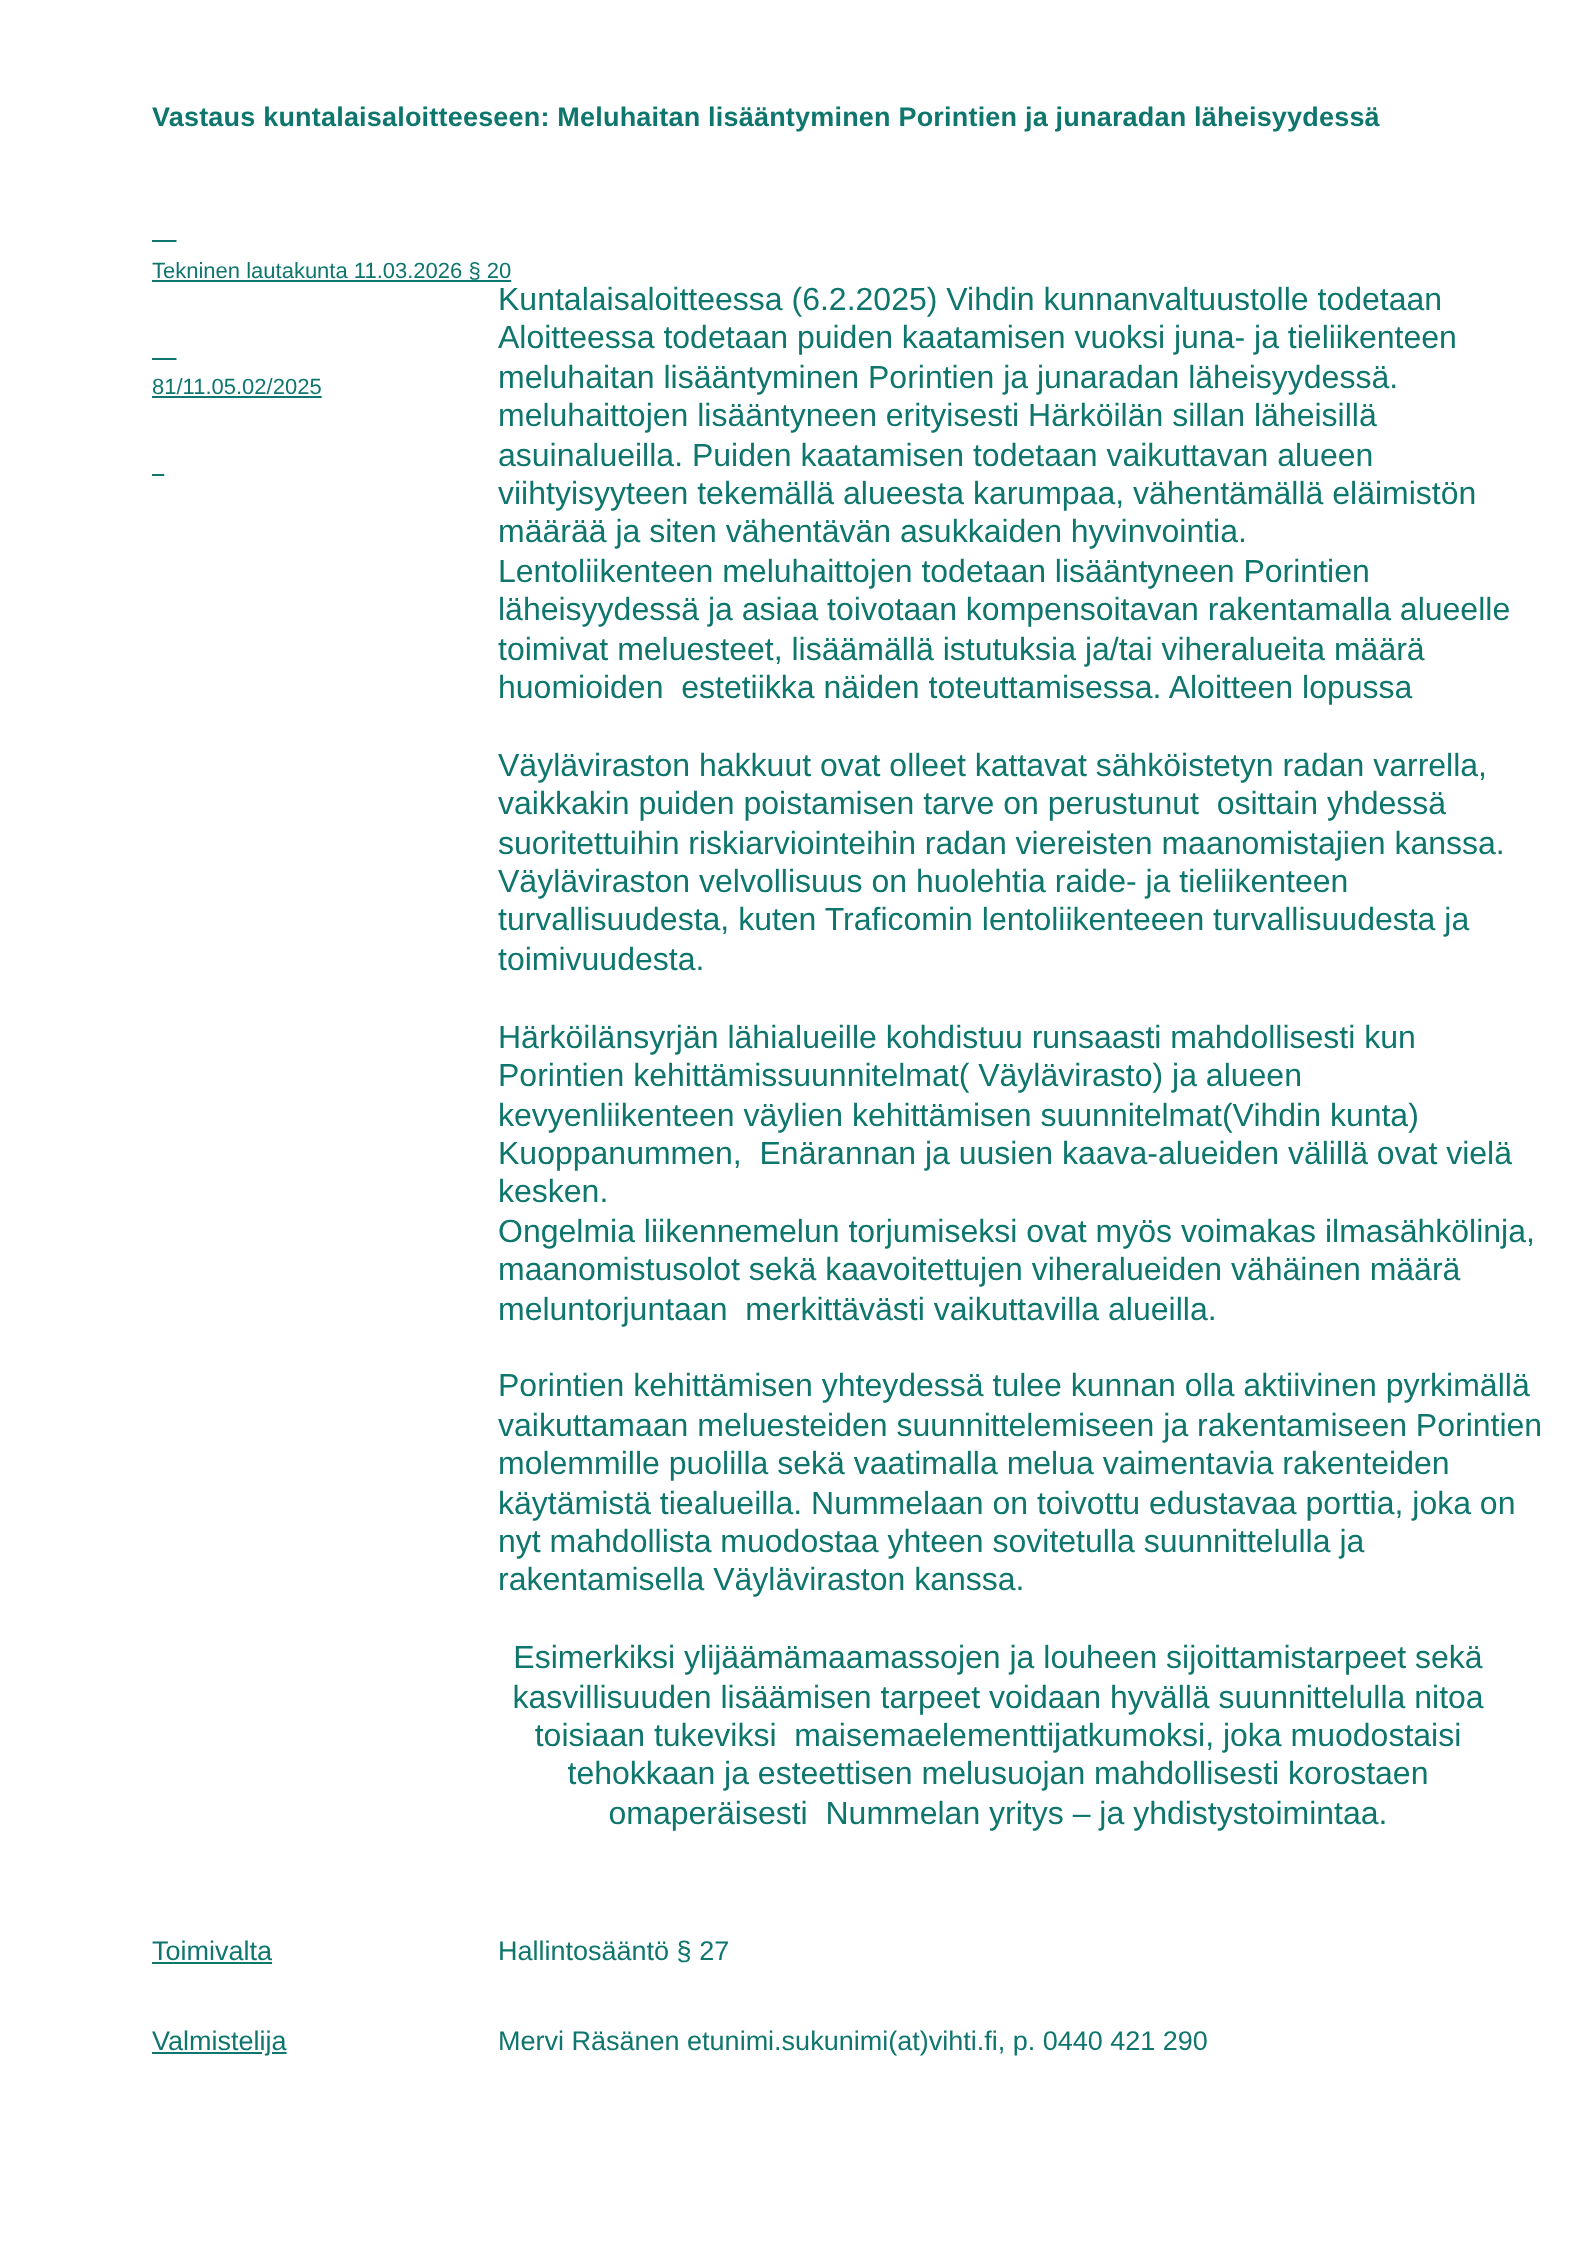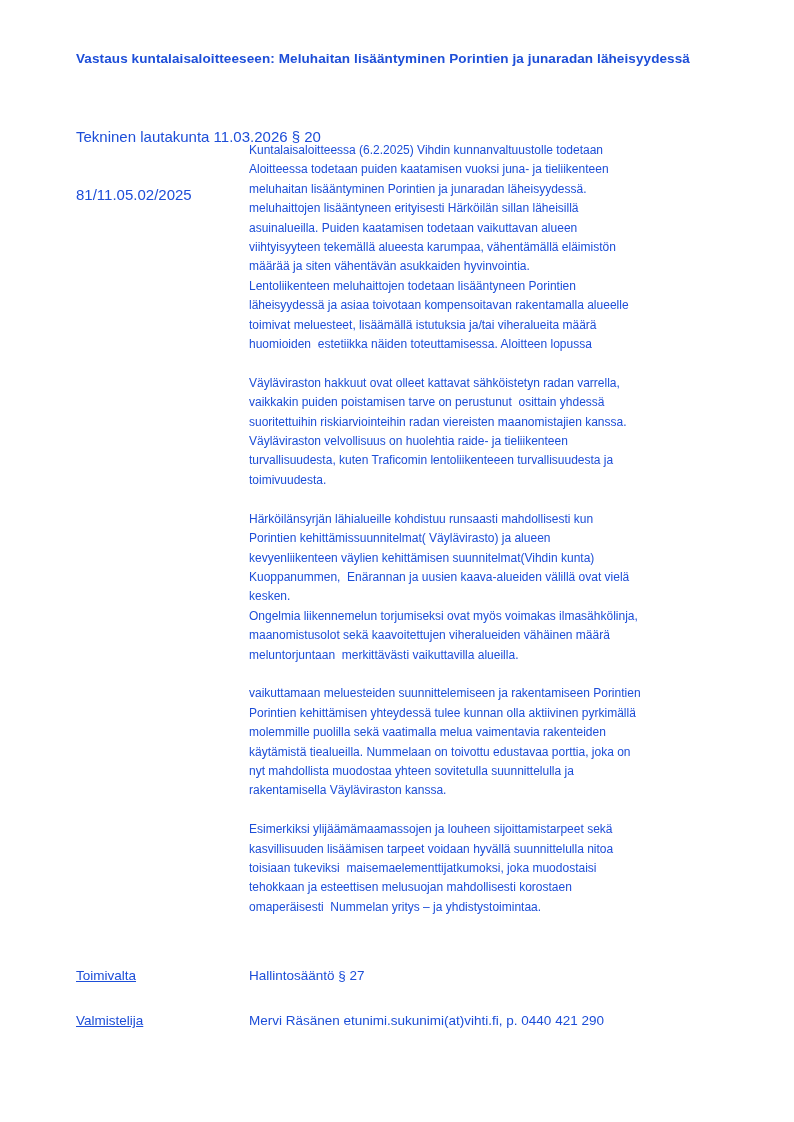--- a/index.html
+++ b/index.html
@@ -7,53 +7,55 @@
     padding: 0;
     background: #ffffff;
   }
   .page {
     position: relative;
     width: 794px;
     height: 1122px;
     background: #ffffff;
     overflow: hidden;
     font-family: "Liberation Sans", "DejaVu Sans", sans-serif;
-    color: #1d4ed8;
+    color: #0f766e;
   }
   .title {
     position: absolute;
     left: 76px;
     top: 51px;
     margin: 0;
     font-size: 13.5px;
     font-weight: 700;
     white-space: pre;
     letter-spacing: 0.1px;
   }
   .meta {
     position: absolute;
     left: 76px;
     top: 88px;
-    font-size: 15px;
+    font-size: 11px;
     line-height: 19.4px;
     white-space: pre;
+    text-decoration: underline;
   }
   .body-col {
     position: absolute;
     left: 249px;
     top: 141px;
     width: 500px;
-    font-size: 12px;
+    font-size: 16px;
     line-height: 19.4px;
   }
   .paragraph {
     margin: 0 0 19.4px 0;
   }
   .paragraph:last-child {
     margin-bottom: 0;
+    text-align: center;
   }
   .line {
     white-space: pre;
   }
   .field-row {
     position: absolute;
     left: 0;
     width: 794px;
     font-size: 13.5px;
     line-height: 19.4px;
@@ -110,22 +112,22 @@
         <div class="line">Härköilänsyrjän lähialueille kohdistuu runsaasti mahdollisesti kun</div>
         <div class="line">Porintien kehittämissuunnitelmat( Väylävirasto) ja alueen</div>
         <div class="line">kevyenliikenteen väylien kehittämisen suunnitelmat(Vihdin kunta)</div>
         <div class="line">Kuoppanummen,  Enärannan ja uusien kaava-alueiden välillä ovat vielä</div>
         <div class="line">kesken.</div>
         <div class="line">Ongelmia liikennemelun torjumiseksi ovat myös voimakas ilmasähkölinja,</div>
         <div class="line">maanomistusolot sekä kaavoitettujen viheralueiden vähäinen määrä</div>
         <div class="line">meluntorjuntaan  merkittävästi vaikuttavilla alueilla.</div>
       </div>
       <div class="paragraph">
+        <div class="line">Porintien kehittämisen yhteydessä tulee kunnan olla aktiivinen pyrkimällä</div>
         <div class="line">vaikuttamaan meluesteiden suunnittelemiseen ja rakentamiseen Porintien</div>
-        <div class="line">Porintien kehittämisen yhteydessä tulee kunnan olla aktiivinen pyrkimällä</div>
         <div class="line">molemmille puolilla sekä vaatimalla melua vaimentavia rakenteiden</div>
         <div class="line">käytämistä tiealueilla. Nummelaan on toivottu edustavaa porttia, joka on</div>
         <div class="line">nyt mahdollista muodostaa yhteen sovitetulla suunnittelulla ja</div>
         <div class="line">rakentamisella Väyläviraston kanssa.</div>
       </div>
       <div class="paragraph">
         <div class="line">Esimerkiksi ylijäämämaamassojen ja louheen sijoittamistarpeet sekä</div>
         <div class="line">kasvillisuuden lisäämisen tarpeet voidaan hyvällä suunnittelulla nitoa</div>
         <div class="line">toisiaan tukeviksi  maisemaelementtijatkumoksi, joka muodostaisi</div>
         <div class="line">tehokkaan ja esteettisen melusuojan mahdollisesti korostaen</div>

